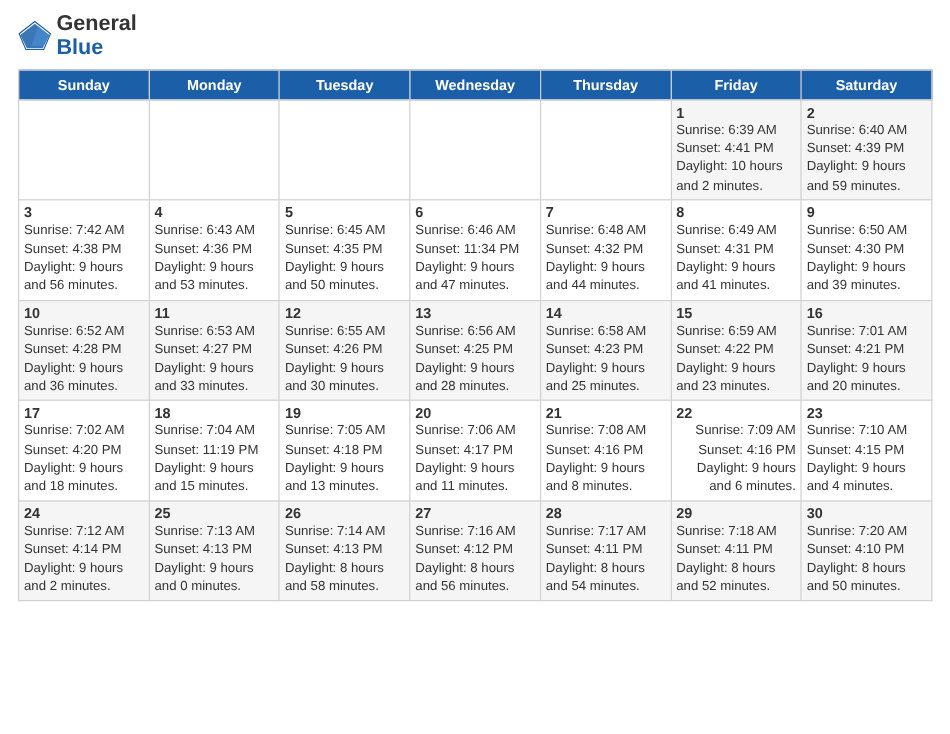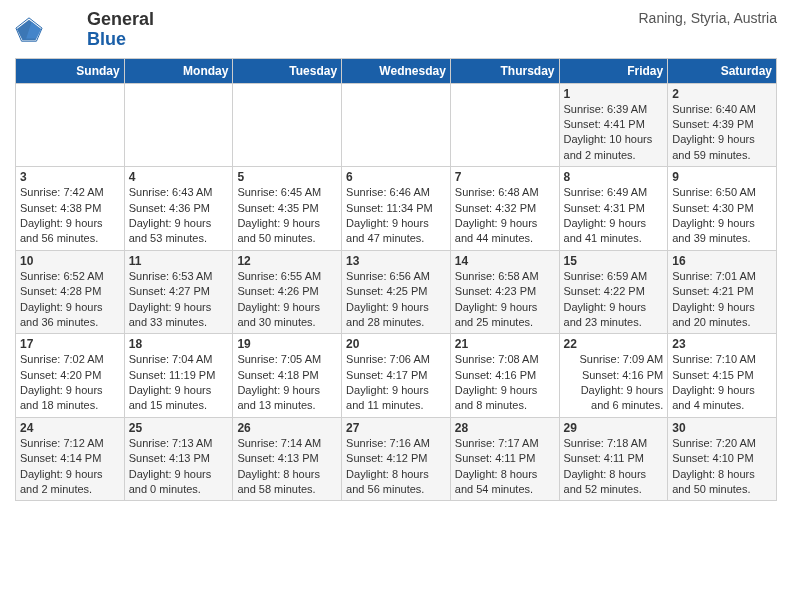--- a/index.html
+++ b/index.html
@@ -22,21 +22,20 @@
     }
     .logo {
       display: flex;
       align-items: center;
       gap: 4px;
     }
     .logo-text {
       font-size: 18px;
       font-weight: bold;
       line-height: 1.1;
-      margin-left: 40px;
     }
     .logo-text span.general { color: #333; }
     .logo-text span.blue { color: #1a5fa8; }
     .logo-icon {
       width: 28px;
       height: 28px;
     }
     .title-block {
       text-align: right;
     }
@@ -53,21 +52,21 @@
       width: 100%;
       border-collapse: collapse;
       table-layout: fixed;
     }
     thead tr th {
       background-color: #1a5fa8;
       color: #fff;
       font-size: 12px;
       font-weight: bold;
       padding: 5px 4px;
-      text-align: right;
+      text-align: center;
       border: 1px solid #ccc;
     }
     tbody tr td {
       border: 1px solid #d0d0d0;
       vertical-align: top;
       padding: 3px 4px;
       font-size: 9.5px;
       color: #333;
       height: 76px;
       background: #fff;
@@ -100,21 +99,20 @@
         <polygon points="15,4 28,14 22,26 8,26 2,14" fill="#1a5fa8" opacity="0.85"></polygon>
         <polygon points="15,2 29,13 23,27 7,27 1,13" fill="none" stroke="#1a5fa8" stroke-width="1"></polygon>
         <polygon points="18,6 28,15 23,24 12,24" fill="#4a90d9" opacity="0.6"></polygon>
       </svg>
       <div class="logo-text">
         <div><span class="general">General</span></div>
         <div><span class="blue">Blue</span></div>
       </div>
     </div>
     <div class="title-block">
-      <div class="location">Raning, Styria, Austria</div>
     </div>
   </div>
 
   <table>
     <thead>
       <tr>
       <th>Sunday</th>
           <th>Monday</th>
           <th>Tuesday</th>
           <th>Wednesday</th>

